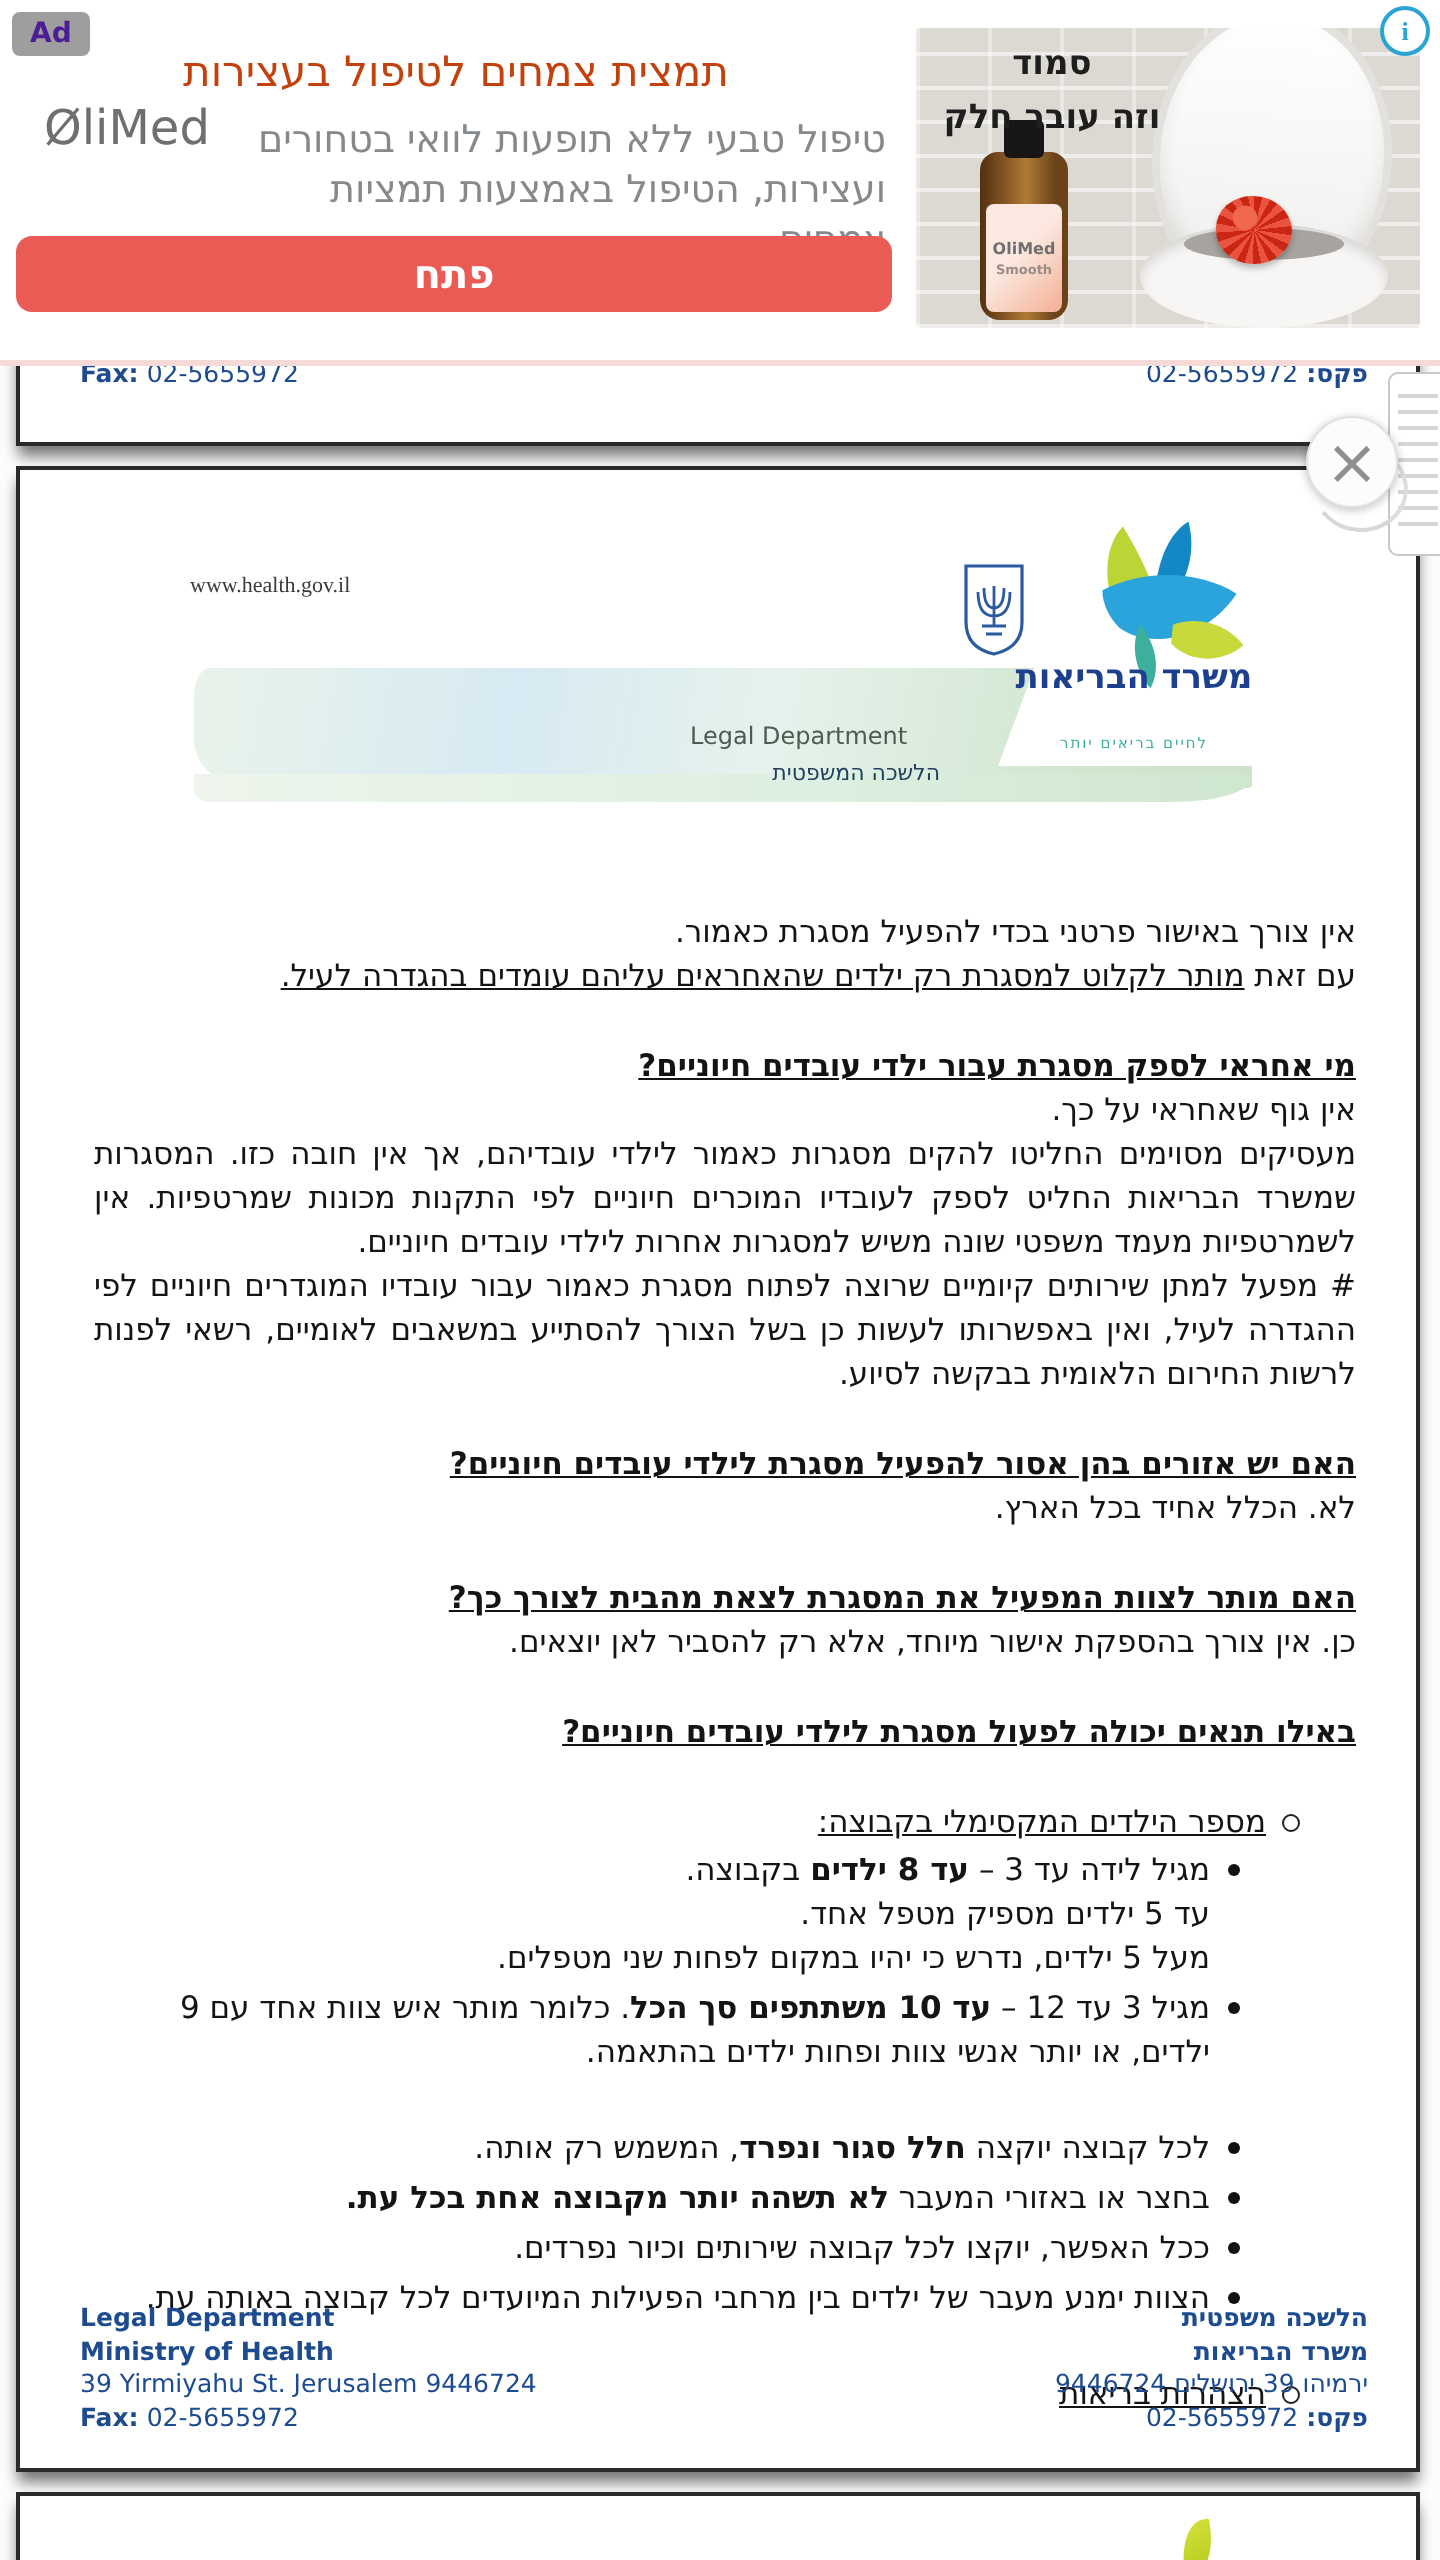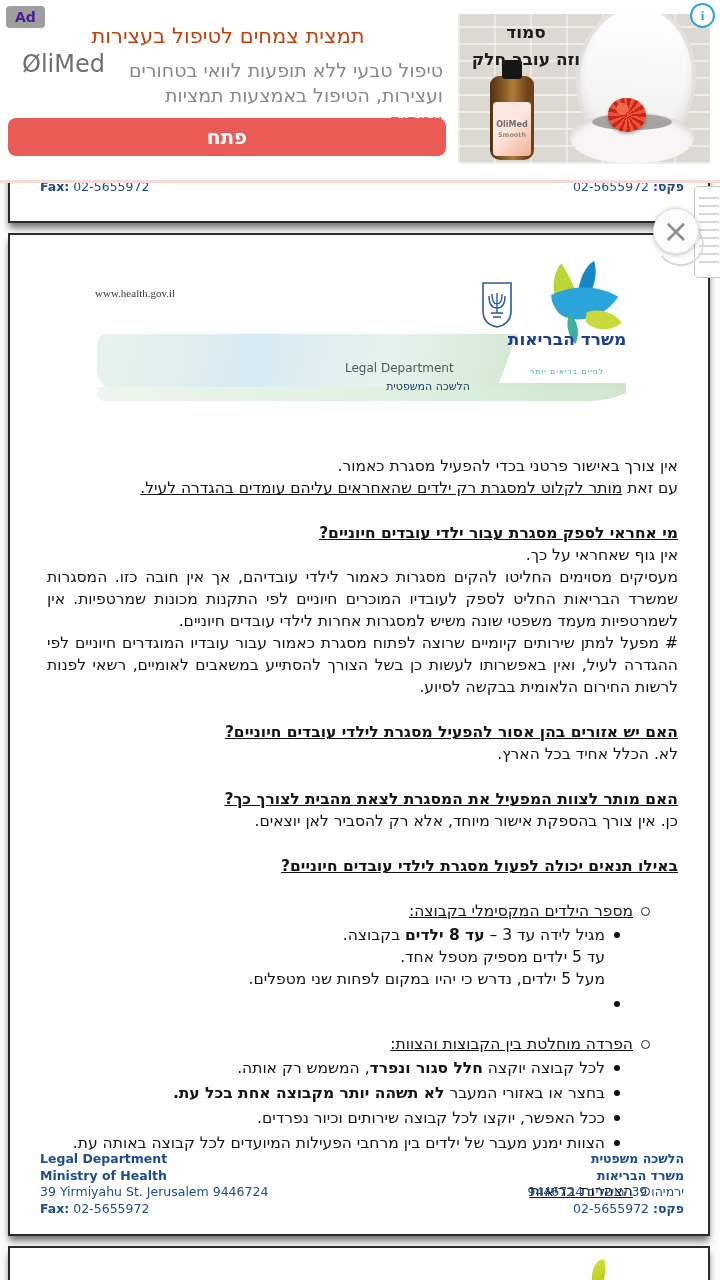--- a/index.html
+++ b/index.html
@@ -178,26 +178,23 @@
           <span class="btext"><span class="ru">מספר הילדים המקסימלי בקבוצה:</span></span>
         </div>
         <div class="blk blk-b">
           <span class="marker m-b"></span>
           <span class="btext"><span>מגיל לידה עד 3 – </span><span class="rb">עד 8 ילדים</span><span> בקבוצה.
 עד 5 ילדים מספיק מטפל אחד.
 מעל 5 ילדים, נדרש כי יהיו במקום לפחות שני מטפלים.</span></span>
         </div>
         <div class="blk blk-b">
           <span class="marker m-b"></span>
-        </div>
-        <div class="blk blk-gap"></div>
-        <div class="blk blk-o">
-          <span class="marker m-o"></span>
-          <span class="btext"><span class="ru">הפרדה מוחלטת בין הקבוצות והצוות:</span></span>
-        </div>
+          <span class="btext"><span>מגיל 3 עד 12 – </span><span class="rb">עד 10 משתתפים סך הכל</span><span>. כלומר מותר איש צוות אחד עם 9 ילדים, או יותר אנשי צוות ופחות ילדים בהתאמה.</span></span>
+        </div>
+        <div class="blk blk-gap"></div>
         <div class="blk blk-b">
           <span class="marker m-b"></span>
           <span class="btext"><span>לכל קבוצה יוקצה </span><span class="rb">חלל סגור ונפרד</span><span>, המשמש רק אותה.</span></span>
         </div>
         <div class="blk blk-b">
           <span class="marker m-b"></span>
           <span class="btext"><span>בחצר או באזורי המעבר </span><span class="rb">לא תשהה יותר מקבוצה אחת בכל עת.</span></span>
         </div>
         <div class="blk blk-b">
           <span class="marker m-b"></span>

